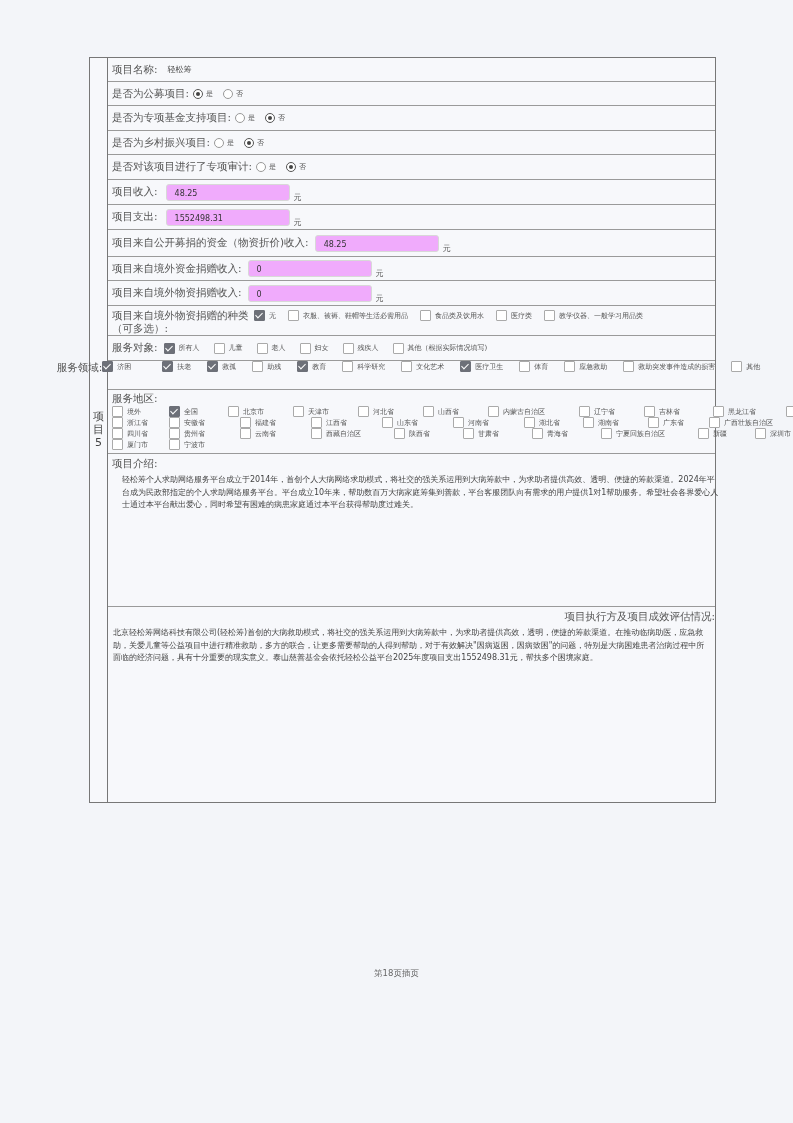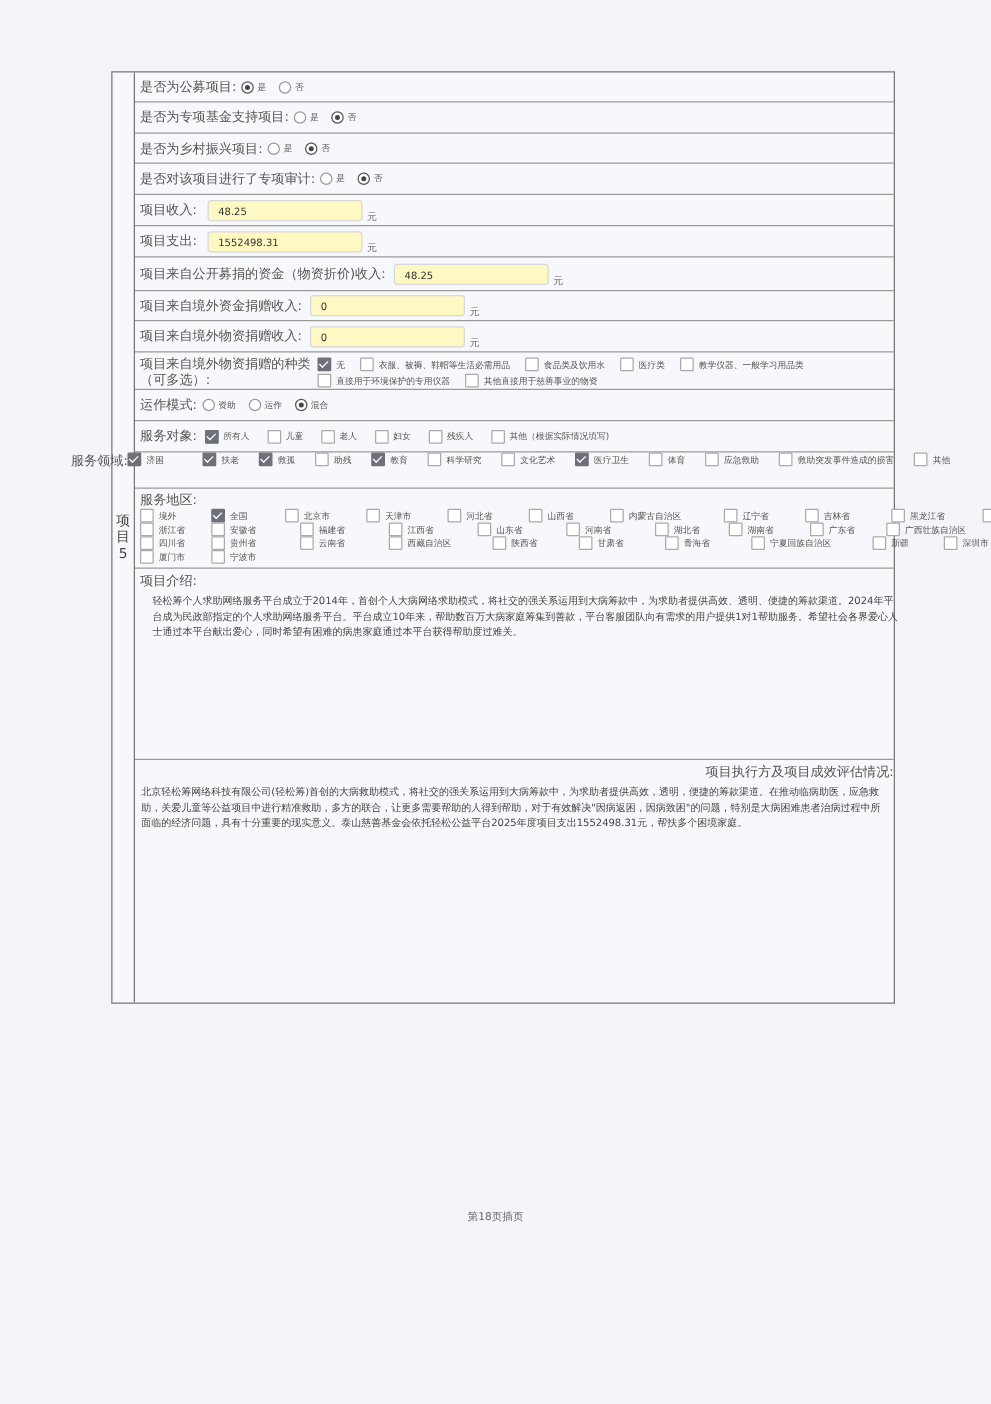--- a/index.html
+++ b/index.html
@@ -45,21 +45,21 @@
       position: relative; vertical-align: middle;
     }
     .radio.on { border-color: #555; }
     .radio.on::after {
       content: ""; position: absolute; left: 2px; top: 2px; width: 4px; height: 4px;
       border-radius: 50%; background: #444;
     }
     .opt { font-size: 7px; color: #555; margin-right: 6px; }
     .input {
       display: inline-block; height: 17px; line-height: 17px;
-      border: 1px solid #d8d8d8; border-radius: 3px; background: #fef9c3;
+      border: 1px solid #d8d8d8; border-radius: 3px; background: #f0abfc;
       font-size: 8px; padding-left: 8px; box-sizing: border-box; color: #333;
     }
     .unit { font-size: 8px; color: #666; margin-left: 4px; margin-top: 10px; }
     .cb {
       display: inline-block; width: 9px; height: 9px;
       border: 1px solid #aaa; background: #fff; border-radius: 1px;
       margin: 0 4px 0 6px; vertical-align: middle; position: relative;
     }
     .cb.on { background: #6d7078; border-color: #6d7078; }
     .cb.on::after {
@@ -82,20 +82,24 @@
   <div class="side-col">
     <div class="side-label">
       <span>项</span>
       <span>目</span>
       <span>5</span>
     </div>
   </div>
 
   <div class="content">
 
+    <div class="row" style="height:23px;">
+      <span class="label">项目名称:</span>
+      <span style="font-size:8px;margin-left:10px;">轻松筹</span>
+    </div>
 
     <div class="row" style="height:23px;">
       <span class="label">是否为公募项目:</span>
       <span class="radio on"></span>
         <span class="opt">是</span>
       <span class="radio"></span>
         <span class="opt">否</span>
     </div>
 
 
@@ -174,42 +178,23 @@
             </span>
           <span class="item">
               <span class="cb"></span>
               <span class="cbl" style="margin-right:6px;">医疗类</span>
             </span>
           <span class="item">
               <span class="cb"></span>
               <span class="cbl">教学仪器、一般学习用品类</span>
             </span>
         </div>
-        <div class="grid-line" style="height:13px;">
-          <span class="item">
-              <span class="cb"></span>
-              <span class="cbl" style="margin-right:6px;">直接用于环境保护的专用仪器</span>
-            </span>
-          <span class="item">
-              <span class="cb"></span>
-              <span class="cbl">其他直接用于慈善事业的物资</span>
-            </span>
-        </div>
       </div>
     </div>
 
-    <div class="row" style="height:24px;">
-      <span class="label">运作模式:</span>
-      <span class="radio"></span>
-        <span class="opt">资助</span>
-      <span class="radio"></span>
-        <span class="opt">运作</span>
-      <span class="radio on"></span>
-        <span class="opt">混合</span>
-    </div>
 
     <div class="row" style="height:24px;">
       <span class="label">服务对象:</span>
       <span class="item">
           <span class="cb on"></span>
           <span class="cbl" style="margin-right:8px;">所有人</span>
         </span>
       <span class="item">
           <span class="cb"></span>
           <span class="cbl" style="margin-right:8px;">儿童</span>

